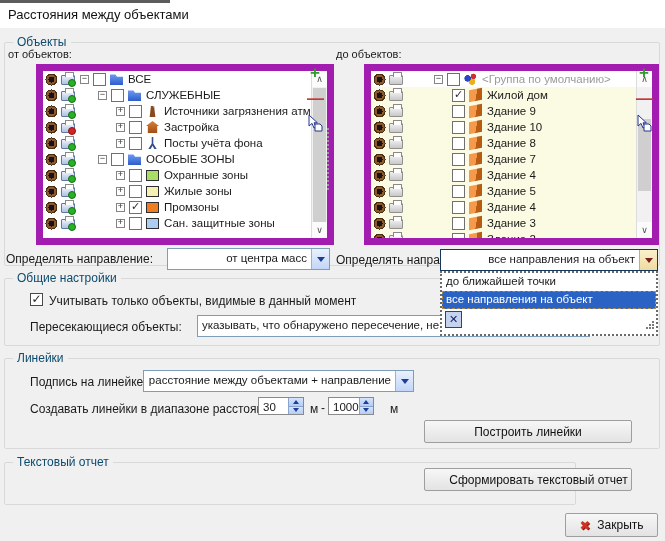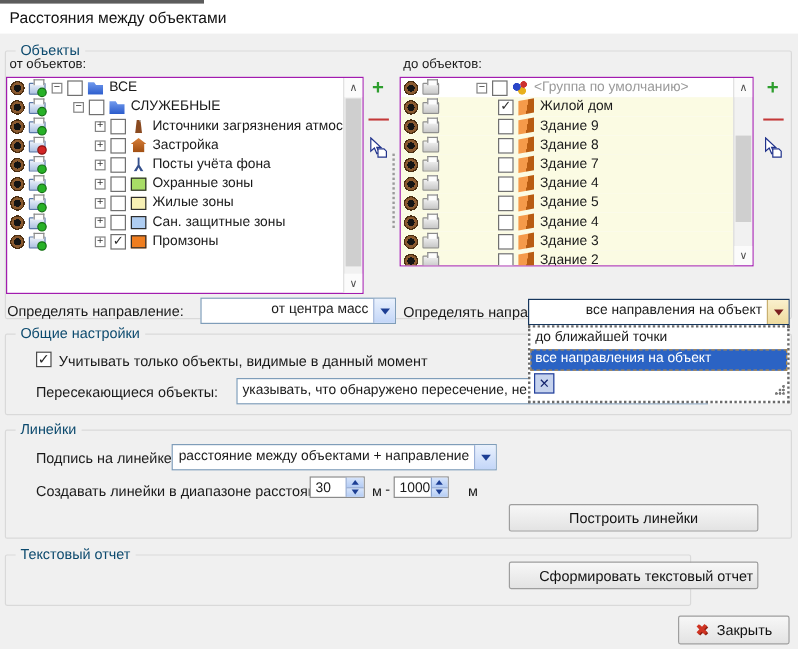--- a/index.html
+++ b/index.html
@@ -17,21 +17,21 @@
   .top-artifact { left:0; top:0; width:170px; height:3px; background:#5c5c5c; }
 
   
   .groupbox { border:1px solid #d9d9d9; border-radius:2px; }
   .gb-label { position:absolute; top:-8px; left:8px; background:#f0f0f0; padding:0 4px; font-size:12px; color:#0c4a6e; white-space:nowrap; }
 
   .field-label { font-size:12px; color:#1a1a1a; white-space:nowrap; }
   .small-label { font-size:11px; color:#1a1a1a; white-space:nowrap; }
 
   
-  .tree { background:#fff; border:1px solid #a21caf; overflow:hidden; }
+  .tree { background:#fff; border:7px solid #a21caf; overflow:hidden;margin-left:31px; }
   .tree-rows { position:absolute; left:0; top:0; bottom:0; }
   .trow { display:flex; align-items:center; height:16px; padding-left:2px; white-space:nowrap; }
   .tree-right .trow[data-bg="yellow"] { background:#fbfbe3; }
 
   .eye { width:13px; height:13px; border-radius:50%; flex:0 0 13px; margin-right:3px;
     background:radial-gradient(circle at 50% 50%, #141414 0 3px, #8a5a30 3px 5px, #4a2e12 5px 6px, transparent 6px); }
   .printer { position:relative; width:14px; height:10px; flex:0 0 14px; margin-right:3px; margin-top:2px;
     background:linear-gradient(#eaf0fa,#aec2e2); border:1px solid #5a78a8; border-radius:1px; }
   .printer::before { content:""; position:absolute; left:3px; top:-4px; width:7px; height:4px; background:#fdfdfd; border:1px solid #8a8a8a; border-bottom:none; }
   .printer::after { content:""; position:absolute; right:-2px; bottom:-3px; width:6px; height:6px; border-radius:50%; }
@@ -192,72 +192,81 @@
           <span class="printer" data-printer="green"></span>
           <span class="indent" data-level="2"></span>
           <span class="expand" data-expand="plus"></span>
           <span class="cb" data-checked="false"></span>
           <span class="ticon" data-icon="post"></span>
           <span class="tlabel">Посты учёта фона</span>
         </div>
         <div class="trow">
           <span class="eye"></span>
           <span class="printer" data-printer="green"></span>
+          <span class="indent" data-level="1"></span>
+          <span class="expand" data-expand="minus"></span>
+          <span class="cb" data-checked="false"></span>
+          <span class="ticon" data-icon="folder"></span>
+          <span class="tlabel">ОСОБЫЕ ЗОНЫ</span>
+        </div>
+        <div class="trow">
+          <span class="eye"></span>
+          <span class="printer" data-printer="green"></span>
           <span class="indent" data-level="2"></span>
           <span class="expand" data-expand="plus"></span>
           <span class="cb" data-checked="false"></span>
           <span class="ticon" data-icon="zone-green"></span>
           <span class="tlabel">Охранные зоны</span>
         </div>
         <div class="trow">
           <span class="eye"></span>
           <span class="printer" data-printer="green"></span>
           <span class="indent" data-level="2"></span>
           <span class="expand" data-expand="plus"></span>
           <span class="cb" data-checked="false"></span>
           <span class="ticon" data-icon="zone-yellow"></span>
           <span class="tlabel">Жилые зоны</span>
-        </div>
-        <div class="trow">
-          <span class="eye"></span>
-          <span class="printer" data-printer="green"></span>
-          <span class="indent" data-level="2"></span>
-          <span class="expand" data-expand="plus"></span>
-          <span class="cb" data-checked="false"></span>
-          <span class="ticon" data-icon="zone-blue"></span>
-          <span class="tlabel">Сан. защитные зоны</span>
         </div>
         <div class="trow">
           <span class="eye"></span>
           <span class="printer" data-printer="green"></span>
           <span class="indent" data-level="2"></span>
           <span class="expand" data-expand="plus"></span>
           <span class="cb" data-checked="true"></span>
           <span class="ticon" data-icon="zone-orange"></span>
           <span class="tlabel">Промзоны</span>
+        </div>
+        <div class="trow">
+          <span class="eye"></span>
+          <span class="printer" data-printer="green"></span>
+          <span class="indent" data-level="2"></span>
+          <span class="expand" data-expand="plus"></span>
+          <span class="cb" data-checked="false"></span>
+          <span class="ticon" data-icon="zone-blue"></span>
+          <span class="tlabel">Сан. защитные зоны</span>
         </div>
       </div>
     <div class="vscroll">
       <div class="sb-btn sb-up">∧</div>
       <div class="sb-thumb" style="top:17px;height:140px;"></div>
       <div class="sb-btn sb-down">∨</div>
     </div>
   </div>
 
   <div class="abs tool-plus" style="left:307px;top:66px;">+</div>
   <div class="abs tool-minus" style="left:307px;top:92px;">—</div>
   <div class="abs" style="left:305px;top:114px;">
     <svg width="18" height="18" viewBox="0 0 18 18">
       <path d="M4 1 L4 12 L7 9.4 L9 14 L11 13.1 L9 8.8 L12.4 8.8 Z" fill="#ffffff" stroke="#22348c" stroke-width="1"></path>
       <path d="M10 10 h5 l2 2 v5 h-7 z" fill="#ffffff" stroke="#22348c" stroke-width="1"></path>
     </svg>
   </div>
   <div class="abs splitter-dots" style="left:327px;top:128px;height:62px;"></div>
 
-  <div class="abs tree tree-right" style="left:333px;top:64px;width:295px;height:158px;text-decoration:underline;">
+  <div class="abs tree tree-right" style="left:333px;top:64px;width:295px;height:181px;text-decoration:underline;">
     <div class="tree-rows" style="width:278px;">
 
     <div class="trow" data-bg="white">
           <span class="eye"></span>
           <span class="printer" data-printer="gray"></span>
           <span class="indent" data-level="0"></span>
           <span class="expand" data-expand="minus"></span>
           <span class="cb" data-checked="false"></span>
           <span class="ticon" data-icon="group"></span>
           <span class="tlabel" data-dim="true">&lt;Группа по умолчанию&gt;</span>
@@ -272,20 +281,29 @@
           <span class="tlabel">Жилой дом</span>
         </div>
         <div class="trow" data-bg="yellow">
           <span class="eye"></span>
           <span class="printer" data-printer="gray"></span>
           <span class="indent" data-level="1"></span>
 
           <span class="cb" data-checked="false"></span>
           <span class="ticon" data-icon="building"></span>
           <span class="tlabel">Здание 9</span>
+        </div>
+        <div class="trow" data-bg="yellow">
+          <span class="eye"></span>
+          <span class="printer" data-printer="gray"></span>
+          <span class="indent" data-level="1"></span>
+
+          <span class="cb" data-checked="false"></span>
+          <span class="ticon" data-icon="building"></span>
+          <span class="tlabel">Здание 10</span>
         </div>
         <div class="trow" data-bg="yellow">
           <span class="eye"></span>
           <span class="printer" data-printer="gray"></span>
           <span class="indent" data-level="1"></span>
 
           <span class="cb" data-checked="false"></span>
           <span class="ticon" data-icon="building"></span>
           <span class="tlabel">Здание 8</span>
         </div>

